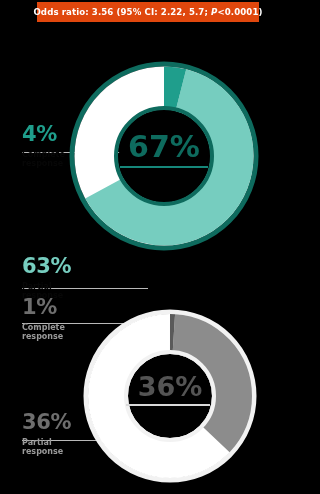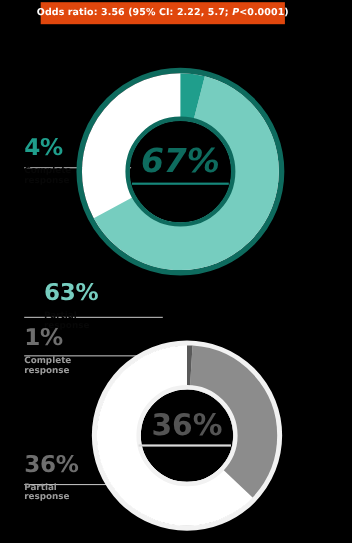--- a/index.html
+++ b/index.html
@@ -22,21 +22,21 @@
     white-space:nowrap;line-height:1;
   }
   .banner-text .ital{font-style:italic;}
 
   
   .chart-block{position:absolute;left:0;width:296px;}
   #chart-top{top:55px;height:200px;}
   #chart-bottom{top:290px;height:204px;}
 
   .donut-wrap{position:absolute;}
-  #donut-top{left:68px;top:5px;width:192px;height:192px;font-style:italic;}
+  #donut-top{left:68px;top:5px;width:192px;height:192px;}
   #donut-bottom{left:82px;top:18px;width:176px;height:176px;}
 
   .donut-svg{display:block;width:100%;height:100%;}
 
   .center-val{
     position:absolute;left:0;right:0;text-align:center;
     font-weight:bold;line-height:1;
   }
   #donut-top .center-val{top:72px;font-size:30px;color:#0e6b5e;}
   #donut-bottom .center-val{top:65px;font-size:27px;color:#545454;}
@@ -58,21 +58,21 @@
     display:block;margin-top:6px;white-space:pre-line;
   }
   .leader{position:absolute;height:1px;background:#b9b9b9;}
 
   
   #callout-top-cr{left:22px;top:70px;}
   #callout-top-cr .pct{color:#1f9e8c;}
   #callout-top-cr .sub{color:#070707;}
   #leader-top-cr{left:22px;top:97px;width:157px;}
 
-  #callout-top-pr{left:40px;top:202px;text-decoration:underline;}
+  #callout-top-pr{left:22px;top:202px;text-decoration:underline;}
   #callout-top-pr .pct{color:#76cdbf;}
   #callout-top-pr .sub{color:#070707;}
   #leader-top-pr{left:22px;top:233px;width:126px;}
 
   
   #callout-bot-cr{left:22px;top:8px;}
   #callout-bot-cr .pct{color:#6e6e6e;}
   #callout-bot-cr .sub{color:#9a9a9a;}
   #leader-bot-cr{left:22px;top:33px;width:150px;}
 

